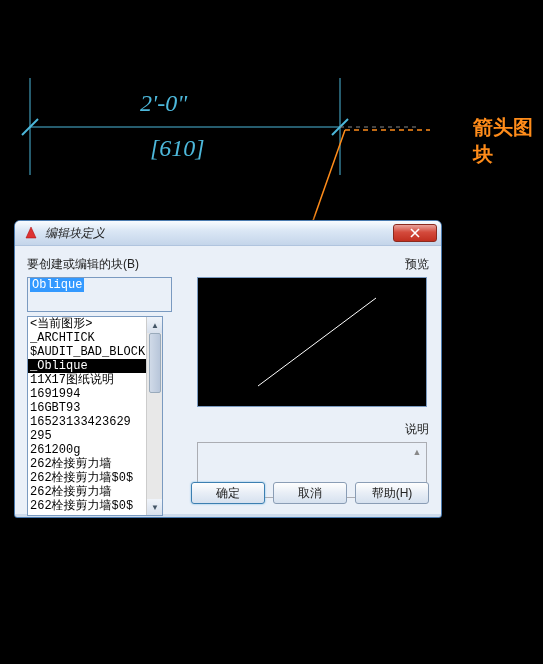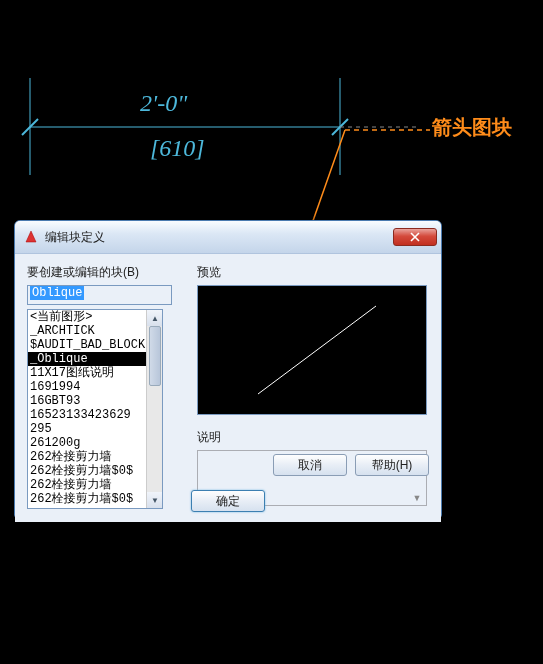--- a/index.html
+++ b/index.html
@@ -25,42 +25,44 @@
       color: #4db8db;
       font-family: "Times New Roman", serif;
       font-size: 24px;
       font-style: italic;
     }
     .annotation-text {
       position: absolute;
       color: #ff8c1a;
       font-size: 20px;
       font-weight: bold;
+      margin-left: 41px;
     }
     
     
     .dialog {
       position: absolute;
       left: 14px;
       top: 220px;
       width: 428px;
       height: 298px;
       background: linear-gradient(180deg, #d8e4f2 0%, #cfdcec 100%);
       border: 1px solid #4a7aaf;
       border-radius: 6px 6px 3px 3px;
       box-shadow: 0 0 8px rgba(0,0,0,0.5);
     }
     .titlebar {
-      height: 33px;
+      height: 25px;
       background: linear-gradient(180deg, #f9fcff 0%, #dbe7f5 40%, #c4d5ea 100%);
       border-radius: 5px 5px 0 0;
       display: flex;
       align-items: center;
       padding: 0 4px 0 8px;
       border-bottom: 1px solid #b0c4de;
+      font-style: italic;
     }
     .app-icon {
       width: 16px;
       height: 16px;
       display: flex;
       align-items: center;
       justify-content: center;
       margin-right: 6px;
     }
     .title-text {
@@ -98,25 +100,26 @@
       position: absolute;
       left: 12px;
       top: 10px;
       width: 160px;
     }
     .right-col {
       position: absolute;
       left: 182px;
       top: 10px;
       width: 232px;
+      text-align: right;
     }
     
     .name-input {
       width: 145px;
-      height: 20px;
+      height: 35px;
       border: 1px solid #7a9ac0;
       background: #eaf0f8;
       font-family: "Courier New", monospace;
       font-size: 12px;
       padding: 0 2px;
     }
     .name-input-val {
       background: #3399ff;
       color: #fff;
       display: inline-block;
@@ -218,21 +221,20 @@
       border: 1px solid #8a9db5;
       border-radius: 3px;
       font-size: 12px;
       color: #222;
       cursor: pointer;
       padding: 0 10px;
     }
     .btn.default {
       border: 1px solid #3c7fb1;
       box-shadow: 0 0 2px #6bb3e0;
-      margin-top: 36px;
     }
     
     
     .callout-line {
       position: absolute;
       pointer-events: none;
     }
   </style>
 </head>
 <body>

